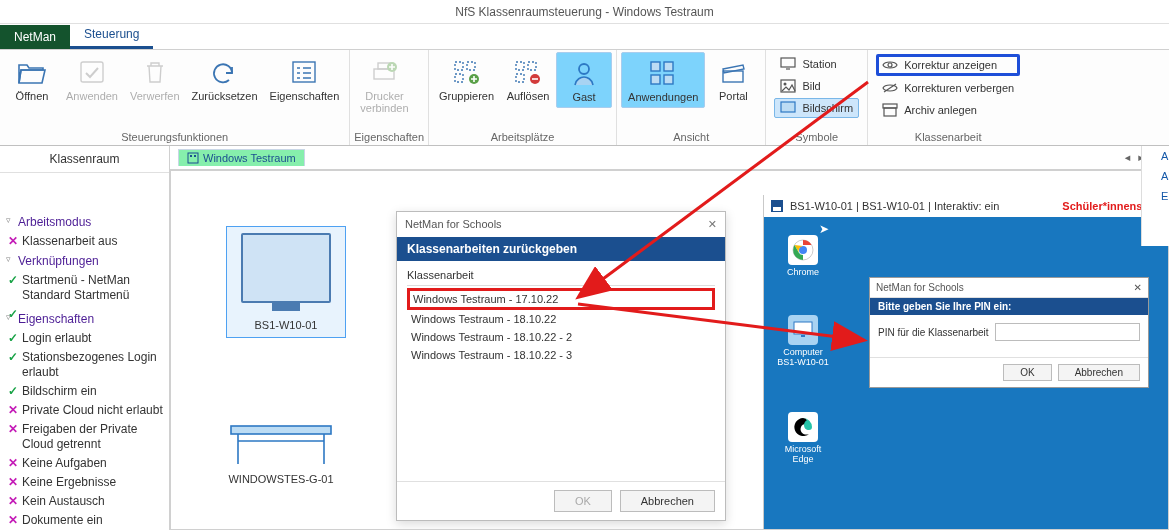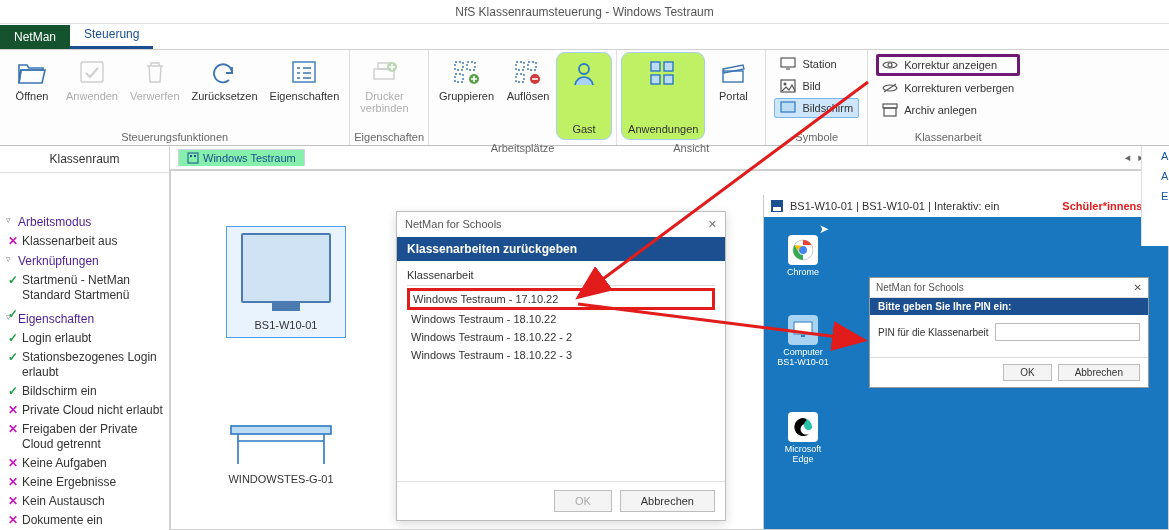--- a/index.html
+++ b/index.html
@@ -14,28 +14,28 @@
   .ribbon-tab.netman { background: #14532d; color: #fff; }
   .ribbon-tab.active { color: #1b4f8f; border-bottom: 3px solid #1b4f8f; font-weight: 400; }
 
   
   .ribbon { height: 96px; display: flex; border-bottom: 1px solid #c0c0c0; background: #fdfdfd; }
   .ribbon-group { display: flex; flex-direction: column; border-right: 1px solid #e0e0e0; padding: 2px 4px 0 4px; }
   .ribbon-group-label { text-align: center; font-size: 11px; color: #666; padding: 2px 0; }
   .ribbon-btns { flex: 1; display: flex; align-items: flex-start; }
   .rbtn { display: flex; flex-direction: column; align-items: center; justify-content: flex-start; padding: 4px 6px; min-width: 56px; cursor: pointer; }
   .rbtn.disabled { opacity: 0.4; cursor: default; }
-  .rbtn.framed { background: #bef264; border: 1px solid #a8cdee; border-radius: 9px; gap: 32px; }
+  .rbtn.framed { background: #7dd3fc; border: 1px solid #a8cdee; border-radius: 2px; }
   .rbtn .ico { width: 32px; height: 32px; display: flex; align-items: center; justify-content: center; margin-bottom: 2px; }
   .rbtn .lbl { font-size: 11px; text-align: center; line-height: 1.1; }
   .small-stack { display: flex; flex-direction: column; gap: 2px; padding: 2px 4px; }
   .sbtn { display: flex; align-items: center; gap: 6px; padding: 2px 6px; font-size: 11px; cursor: pointer; white-space: nowrap; }
   .sbtn.active { background: #cde6fb; border: 1px solid #7ab7e8; border-radius: 2px; padding: 1px 5px; }
   .sbtn .sico { width: 16px; height: 16px; display: flex; align-items: center; justify-content: center; }
-  .highlight-red { border: 3px solid #701a75; border-radius: 2px; padding: 0 3px; }
+  .highlight-red { border: 3px solid #1d4ed8; border-radius: 2px; padding: 0 3px; }
 
   svg { display: block; }
 
   
   .body { display: flex; height: calc(530px - 24px - 26px - 96px); }
 
   
   .side { width: 170px; border-right: 1px solid #d0d0d0; display: flex; flex-direction: column; gap: 35px; }
   .side-head { text-align: center; padding: 6px; font-size: 12px; border-bottom: 1px solid #e0e0e0; }
   .tree { flex: 1; overflow-y: auto; padding: 4px 0 4px 4px; font-size: 12px; }

